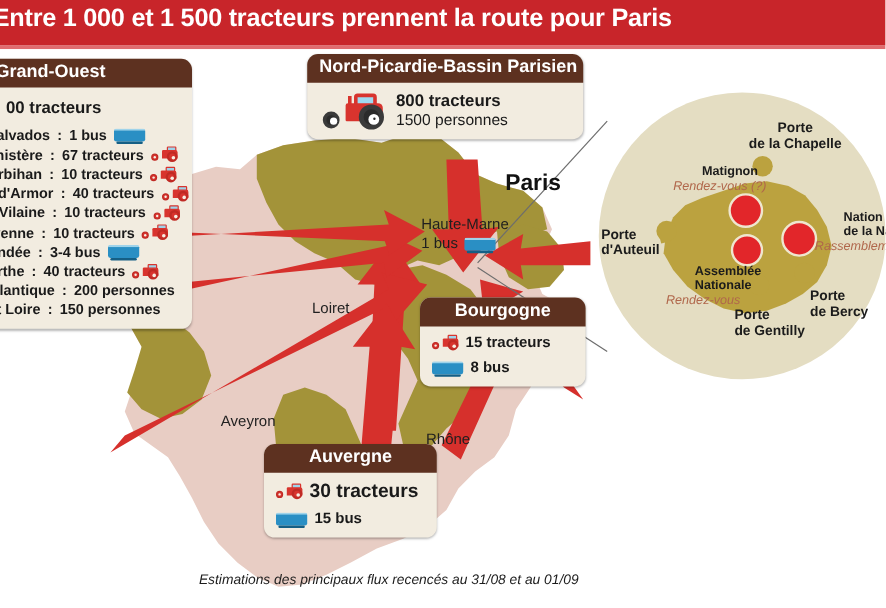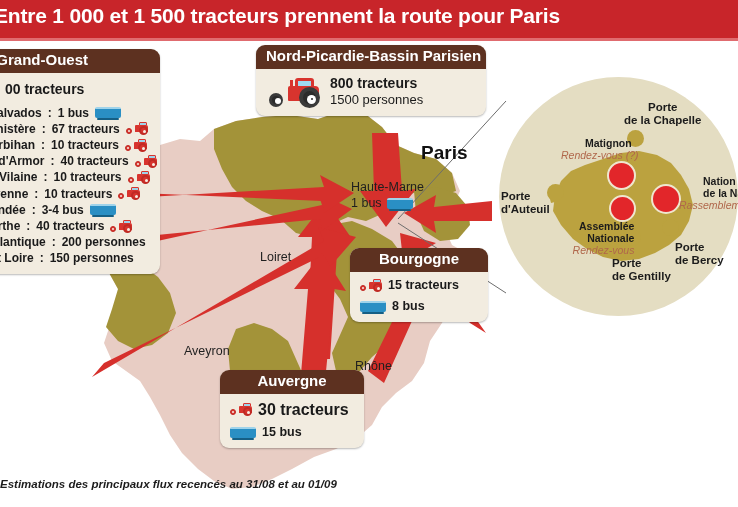--- a/index.html
+++ b/index.html
@@ -88,22 +88,22 @@
       background:#e4ddc2;}
   .plabel{position:absolute;font-size:10.5px;color:#1b1b1b;line-height:1.15;white-space:nowrap;}
   .plabel b{font-weight:bold;padding-left:24px;}
   .plabel .rv{display:block;font-style:italic;color:#b0674b;font-weight:normal;}
   .plabel.bold{font-weight:bold;font-size:11.5px;}
   .pdot{position:absolute;border-radius:50%;background:#bba23f;}
   .pred{position:absolute;border-radius:50%;background:#e2262a;border:2px solid #efe6cf;
         box-sizing:border-box;}
 
   
-  #footer{position:absolute;left:0;top:478px;width:648px;
-      font-size:11.5px;font-style:italic;color:#1c1c1c;font-weight:bold;}
+  #footer{position:absolute;left:0;top:478px;width:648px;text-align:center;
+      font-size:11.5px;font-style:italic;color:#1c1c1c;}
   #footrule{position:absolute;left:0;top:503px;width:738px;height:4px;background:#fff;}
 </style>
 </head>
 <body>
 
 <div id="titlebar">
   <div class="t">Entre 1 000 et 1 500 tracteurs prennent la route pour Paris</div>
 </div>
 <div id="titlerule"></div>
 
@@ -373,21 +373,21 @@
     </div>
     <div class="plabel bold" style="left:176px;top:164px;">
       <span>Porte</span><br>
       <span>de Bercy</span>
     </div>
 
     <div class="plabel" style="left:62px;top:60px;">
       <b>Matignon</b>
       <span class="rv">Rendez-vous (?)</span>
     </div>
-    <div class="plabel" style="left:56px;top:143px;text-align:right;">
+    <div class="plabel" style="left:56px;top:143px;">
       <b>Assemblée</b><br>
       <b>Nationale</b>
       <span class="rv">Rendez-vous</span>
     </div>
     <div class="plabel" style="left:180px;top:98px;">
       <b>Nation</b><br>
       <b>de la Nation</b>
       <span class="rv">Rassemblement</span>
     </div>
   </div>

